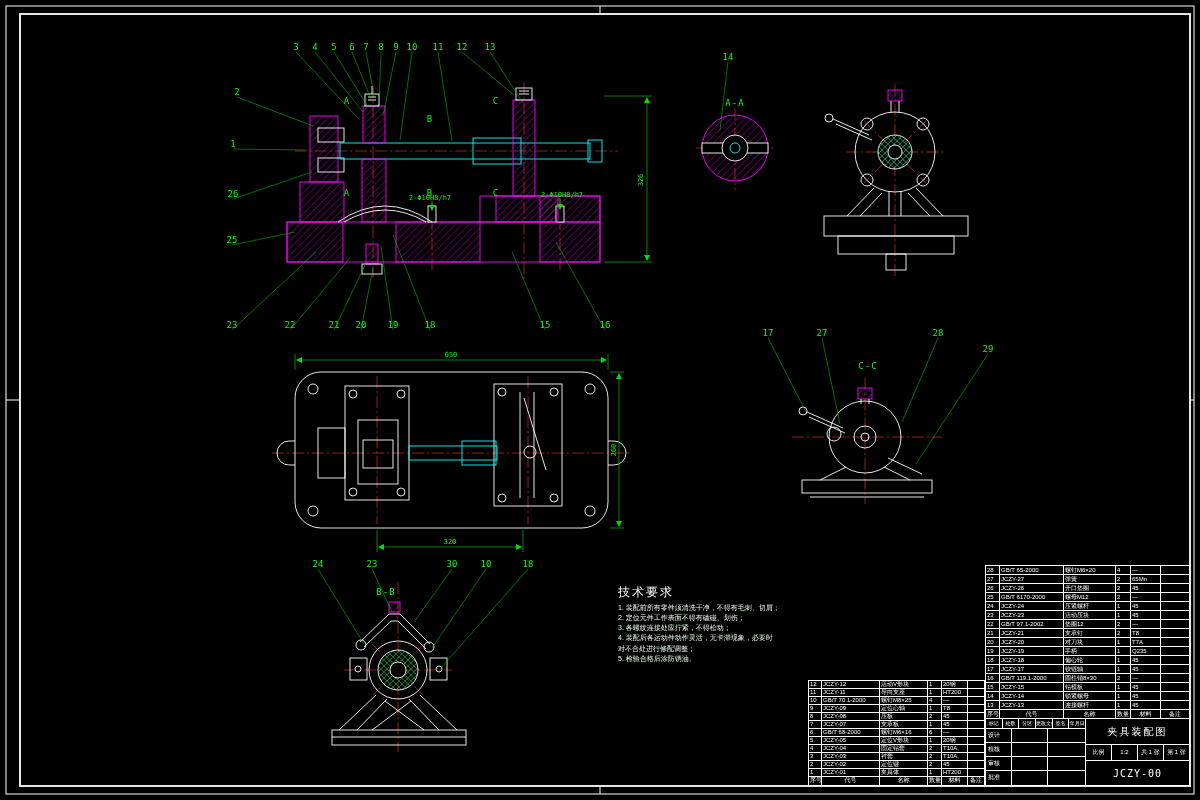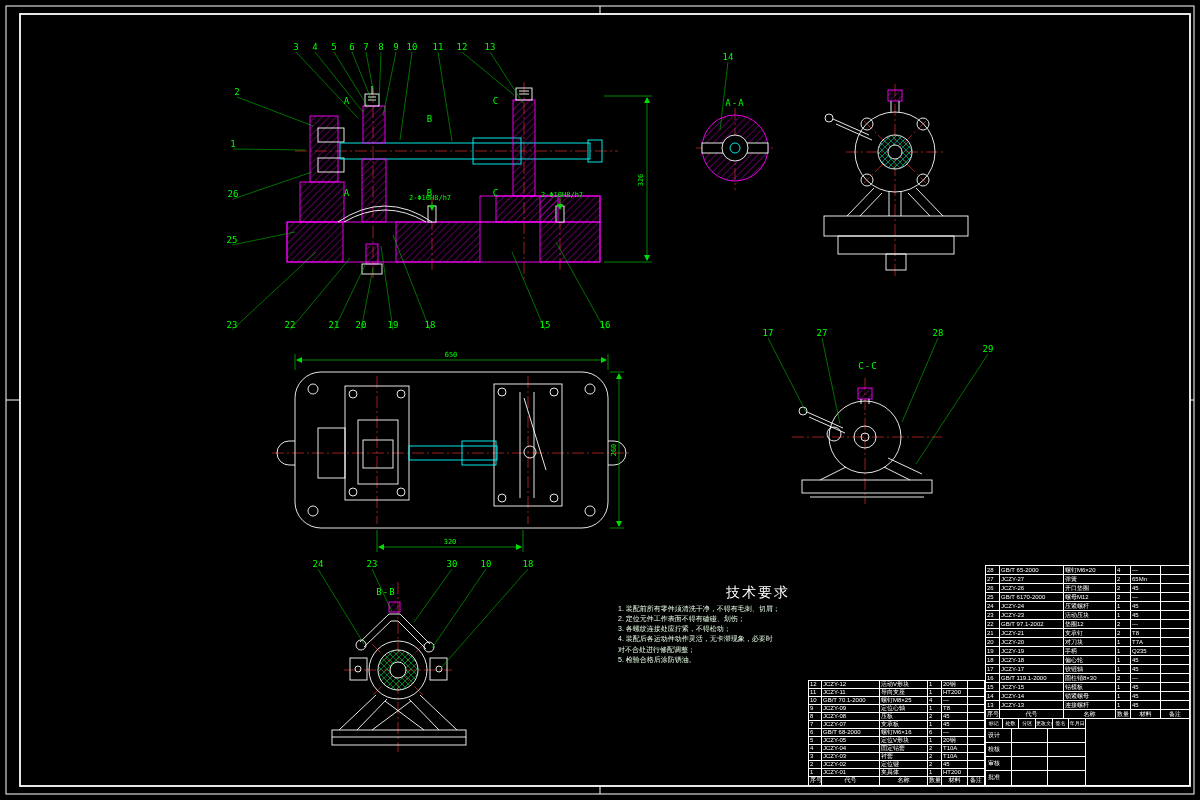--- a/index.html
+++ b/index.html
@@ -24,21 +24,21 @@
   .hcf{fill:url(#hcx);}
   .bgf{fill:#000;}
   
   text{stroke:none;}
   .gt{fill:#00ff00;font-family:"DejaVu Sans Mono",monospace;font-size:7px;text-anchor:middle;}
   .sect{font-size:9px;letter-spacing:1px;}
   .bal{fill:#00ff00;font-family:"DejaVu Sans Mono",monospace;font-size:9px;text-anchor:middle;}
 
   
   #notes{position:absolute;left:618px;top:584px;width:172px;color:#e8ffe8;}
-  #notes .note-title{font-size:14px;text-align:right;letter-spacing:2px;margin-bottom:2px;color:#ffffff;}
+  #notes .note-title{font-size:12px;text-align:left;letter-spacing:2px;margin-bottom:2px;color:#ffffff;}
   #notes .note-line{font-size:7px;line-height:1.45;white-space:nowrap;overflow:hidden;}
 
   
   .bomtbl{position:absolute;border:1px solid #fff;box-sizing:border-box;background:#000;}
   #bom-upper{left:985px;top:565px;width:205px;}
   #bom-lower{left:808px;top:680px;width:177px;}
   .trow{display:flex;border-bottom:1px solid #fff;box-sizing:border-box;}
   .trow:last-child{border-bottom:none;}
   .tcell{box-sizing:border-box;border-right:1px solid #fff;font-size:6px;color:#fff;
          padding:0 1px;overflow:hidden;white-space:nowrap;}
@@ -642,13 +642,23 @@
           <div class="tbc"></div>
           <div class="tbc"></div>
         </div>
         <div class="tb-rrow">
           <div class="tbc">批准</div>
           <div class="tbc"></div>
           <div class="tbc"></div>
         </div>
       </div>
   </div>
+  <div class="tb-right">
+    <div class="tb-name">夹具装配图</div>
+    <div class="tb-midrow">
+      <div class="tbc">比例</div>
+      <div class="tbc">1:2</div>
+      <div class="tbc">共 1 张</div>
+      <div class="tbc">第 1 张</div>
+    </div>
+    <div class="tb-code">JCZY-00</div>
+  </div>
 </div>
 
 </body></html>

